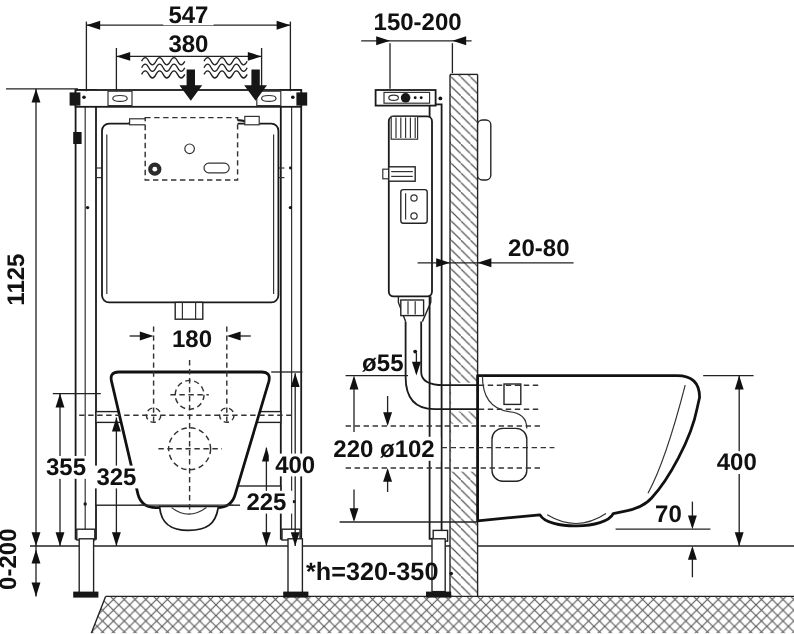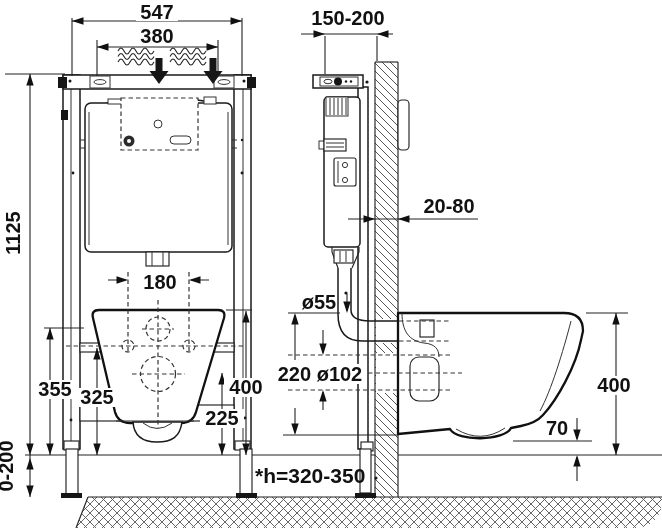--- a/index.html
+++ b/index.html
@@ -1,16 +1,16 @@
 <!DOCTYPE html>
 <html><head>
 <meta charset="utf-8">
 <style>
   html,body{margin:0;padding:0;background:#fff;}
-  .stage{width:662px;height:528px;background:#ffffff;position:relative;overflow:hidden;border-radius:26px;}
+  .stage{width:662px;height:528px;background:#ffffff;position:relative;overflow:hidden;}
   svg{display:block;}
   .o22{stroke:#111;stroke-width:2.3;fill:none;stroke-linejoin:round;}
   .o16{stroke:#1a1a1a;stroke-width:1.5;fill:none;}
   .o12{stroke:#222;stroke-width:1.15;fill:none;}
   .thin{stroke:#333;stroke-width:1;fill:none;}
   .dim{stroke:#222;stroke-width:1.1;fill:none;}
   .dashc{stroke:#333;stroke-width:1.2;fill:none;stroke-dasharray:4.5 3;}
   .wfill{fill:#fff;}
   .dark{fill:#161616;stroke:none;}
   .lbl{font:700 20px "Liberation Sans", sans-serif;fill:#111;}

